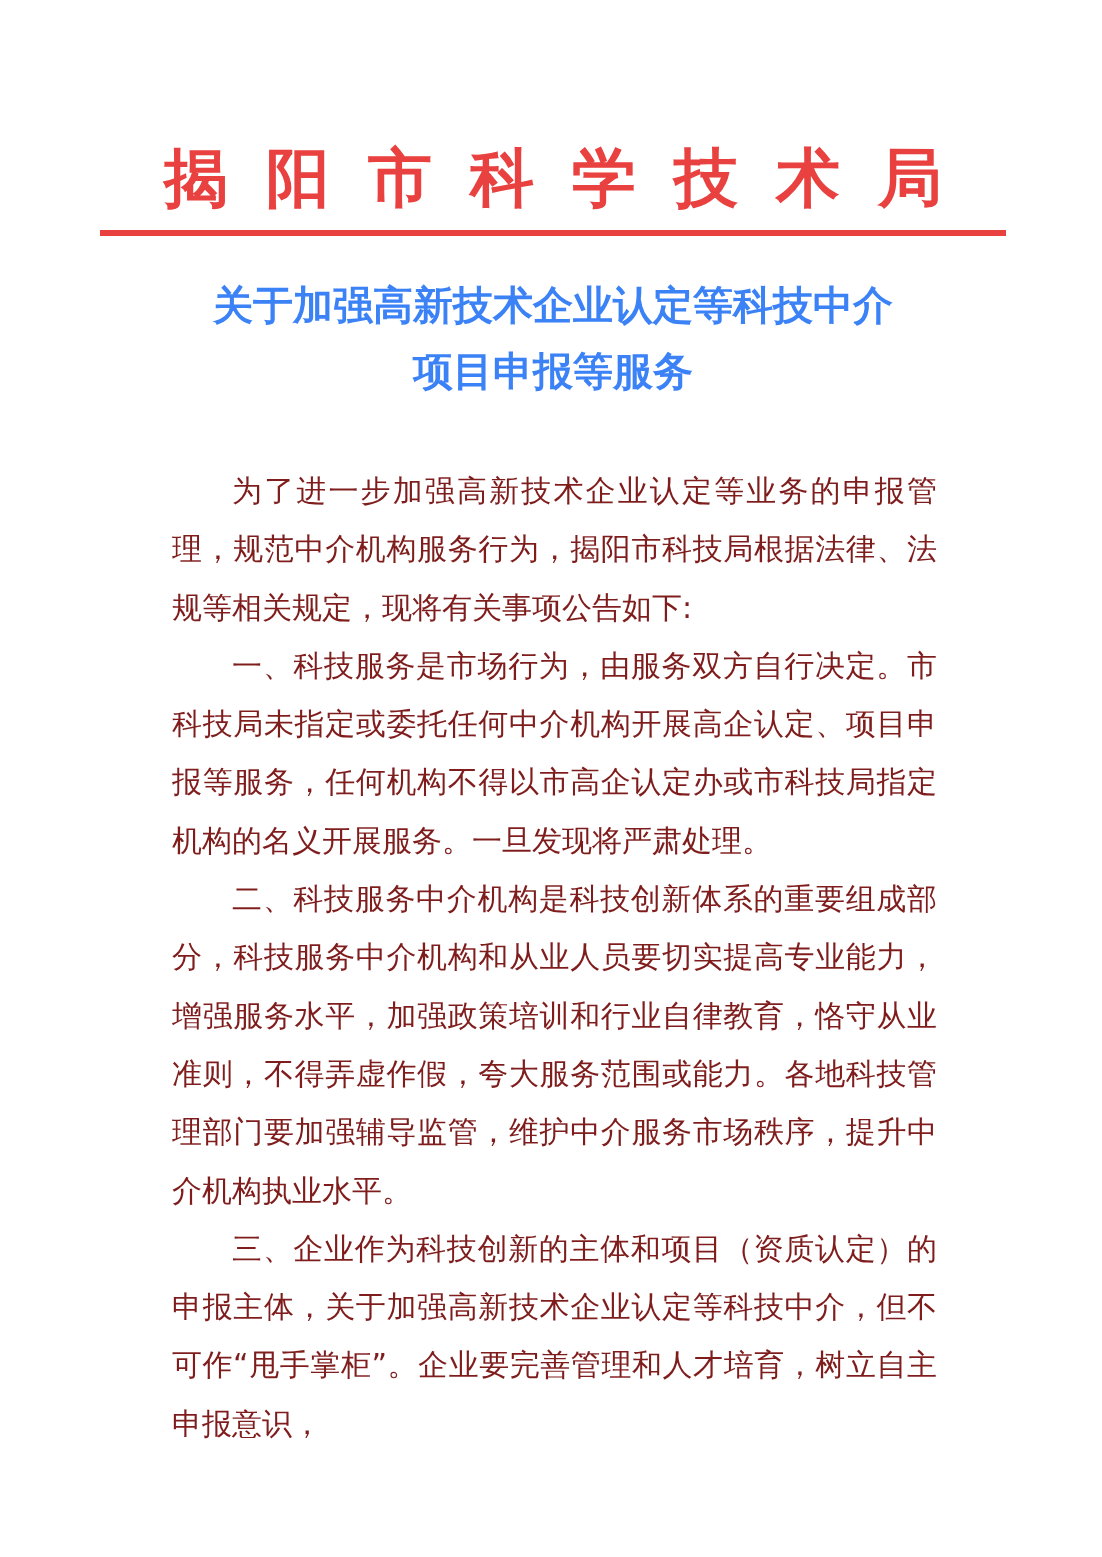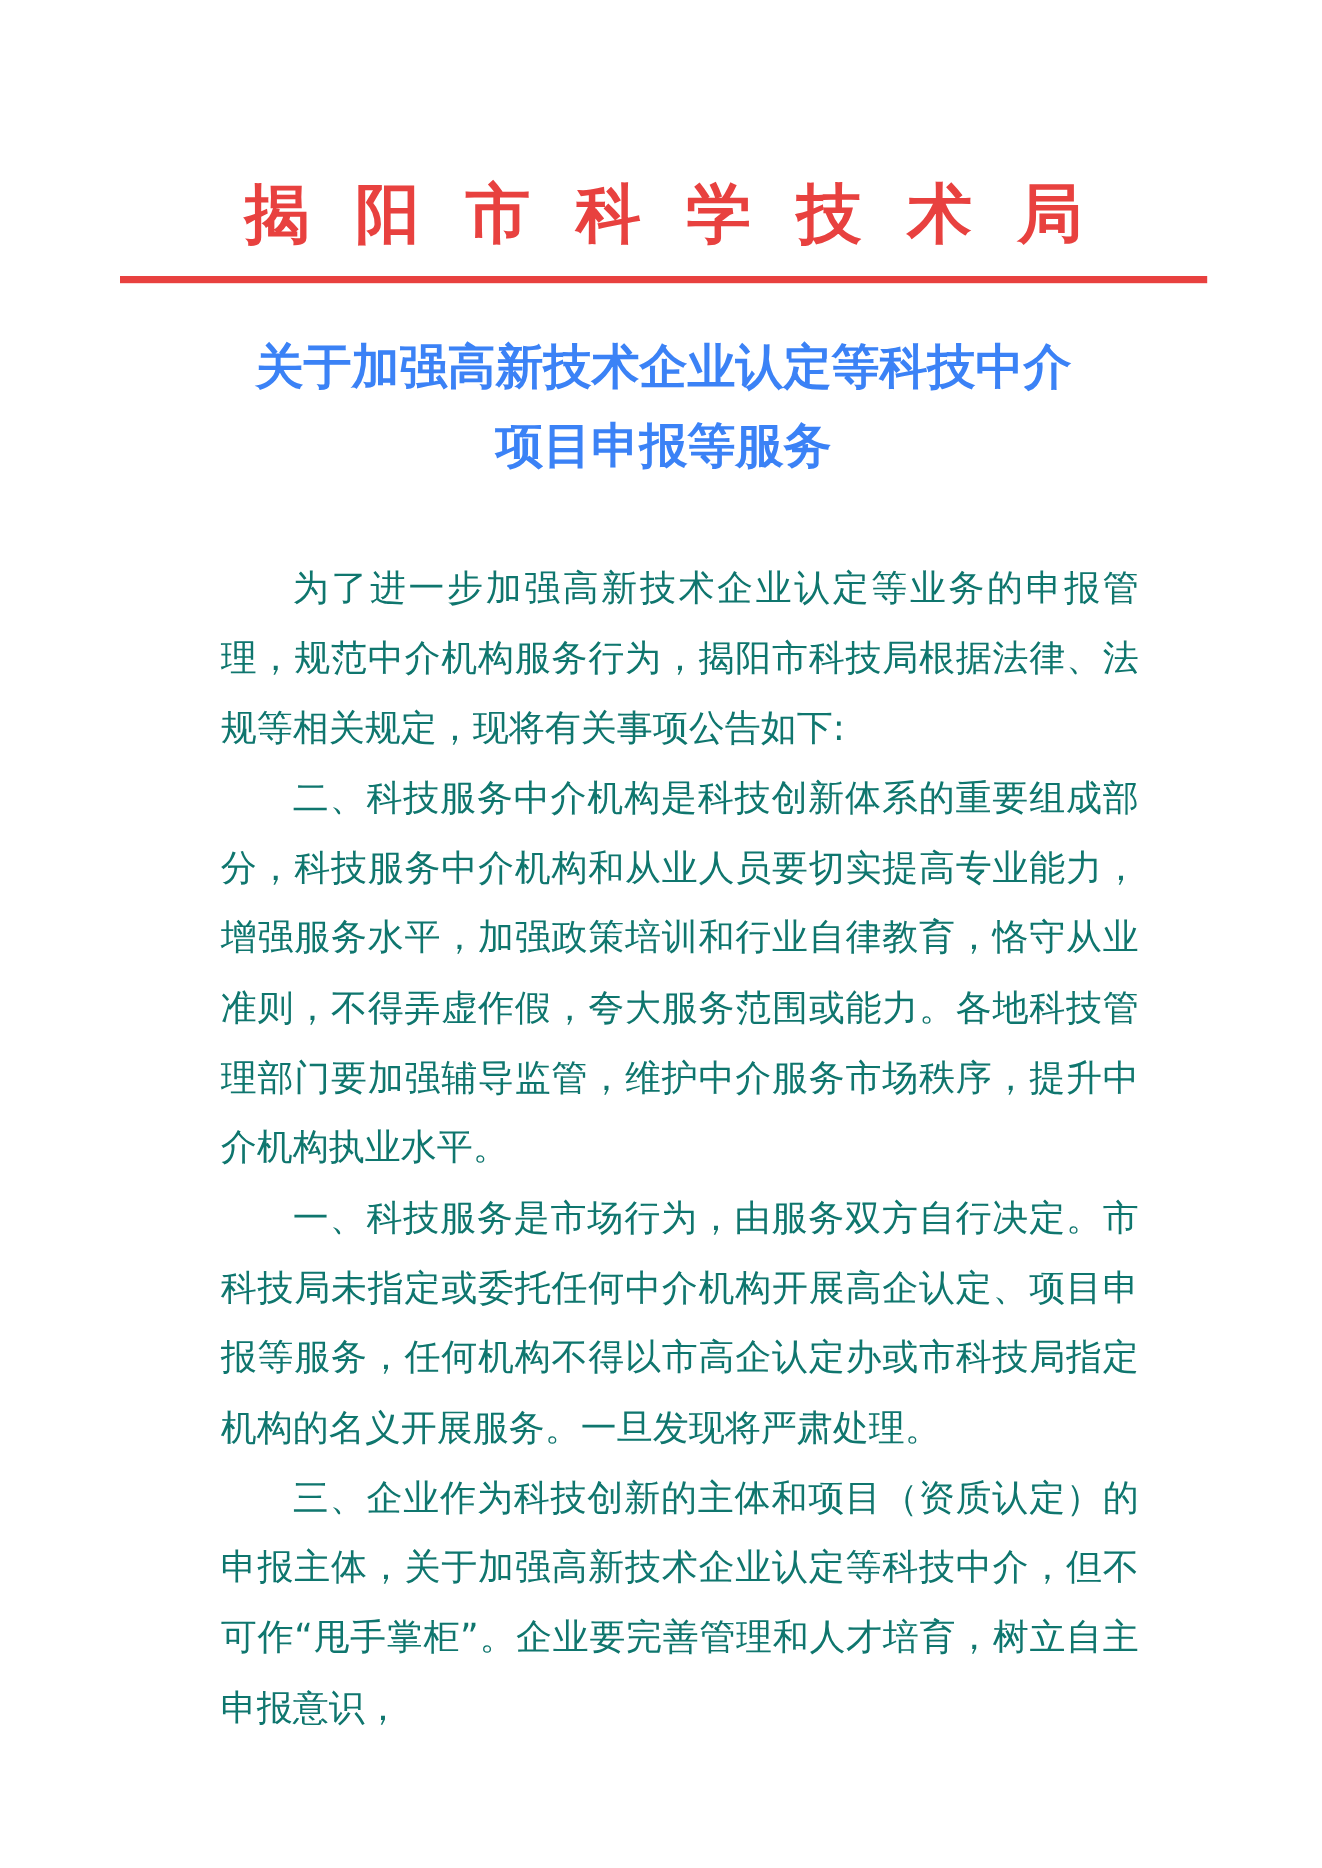--- a/index.html
+++ b/index.html
@@ -1,31 +1,31 @@
 <!DOCTYPE html>
 <html><head>
 <meta charset="utf-8">
 <style>
   html, body { margin: 0; padding: 0; background: #ffffff; }
   body { width: 1102px; height: 1557px; position: relative; overflow: hidden; font-family: "DejaVu Serif", serif; color: #111; }
-  .header-org { position: absolute; left: 100px; top: 128px; width: 906px; text-align: center; color: #e8413f; font-size: 54px; font-weight: bold; letter-spacing: 38px; text-indent: 38px; line-height: 100px; font-family: "DejaVu Serif", serif; }
+  .header-org { position: absolute; left: 100px; top: 128px; width: 906px; text-align: center; color: #e8413f; font-size: 64px; font-weight: bold; letter-spacing: 38px; text-indent: 38px; line-height: 100px; font-family: "DejaVu Serif", serif; }
   .header-rule { position: absolute; left: 100px; top: 230px; width: 906px; height: 6px; background: #e8413f; }
   .title { position: absolute; left: 100px; width: 906px; text-align: center; font-size: 40px; font-weight: bold; color: #3b82f6; font-family: "DejaVu Serif", serif; }
   .title.l1 { top: 278px; }
   .title.l2 { top: 344px; }
-  .body { position: absolute; left: 172px; top: 462px; width: 765px; font-family: "DejaVu Sans", sans-serif; font-size: 30px; line-height: 58.3px; color: #0f766e; margin-left: 12px; }
+  .body { position: absolute; left: 172px; top: 462px; width: 765px; font-family: "DejaVu Sans", sans-serif; font-size: 30px; line-height: 58.3px; color: #7f1d1d; }
   .para { margin: 0; text-indent: 60px; text-align: justify; text-align-last: left; }
 </style>
 </head>
 <body>
 
 <div class="header-org">揭阳市科学技术局</div>
 <div class="header-rule"></div>
 
 <div class="title l1">关于加强高新技术企业认定等科技中介</div>
 <div class="title l2">项目申报等服务</div>
 
 <div class="body">
   <p class="para">为了进一步加强高新技术企业认定等业务的申报管理，规范中介机构服务行为，揭阳市科技局根据法律、法规等相关规定，现将有关事项公告如下:</p>
+  <p class="para">一、科技服务是市场行为，由服务双方自行决定。市科技局未指定或委托任何中介机构开展高企认定、项目申报等服务，任何机构不得以市高企认定办或市科技局指定机构的名义开展服务。一旦发现将严肃处理。</p>
   <p class="para">二、科技服务中介机构是科技创新体系的重要组成部分，科技服务中介机构和从业人员要切实提高专业能力，增强服务水平，加强政策培训和行业自律教育，恪守从业准则，不得弄虚作假，夸大服务范围或能力。各地科技管理部门要加强辅导监管，维护中介服务市场秩序，提升中介机构执业水平。</p>
-  <p class="para">一、科技服务是市场行为，由服务双方自行决定。市科技局未指定或委托任何中介机构开展高企认定、项目申报等服务，任何机构不得以市高企认定办或市科技局指定机构的名义开展服务。一旦发现将严肃处理。</p>
   <p class="para">三、企业作为科技创新的主体和项目（资质认定）的申报主体，关于加强高新技术企业认定等科技中介，但不可作“甩手掌柜”。企业要完善管理和人才培育，树立自主申报意识，</p>
 </div>
 
 </body></html>

